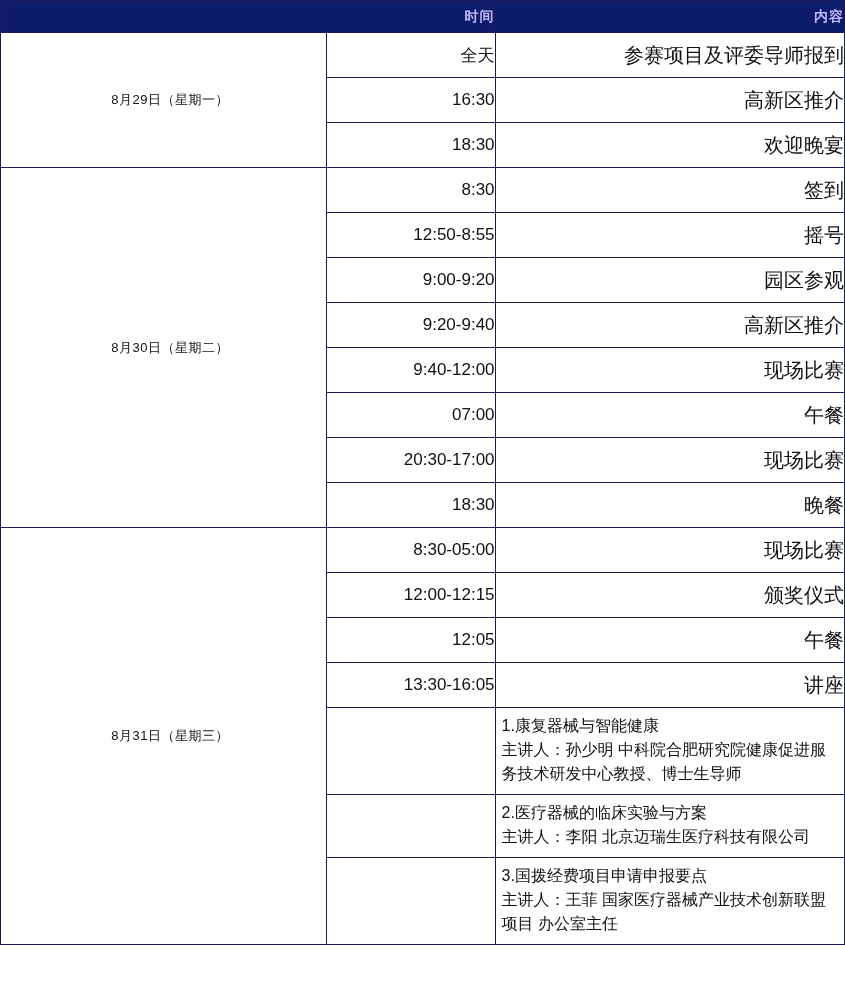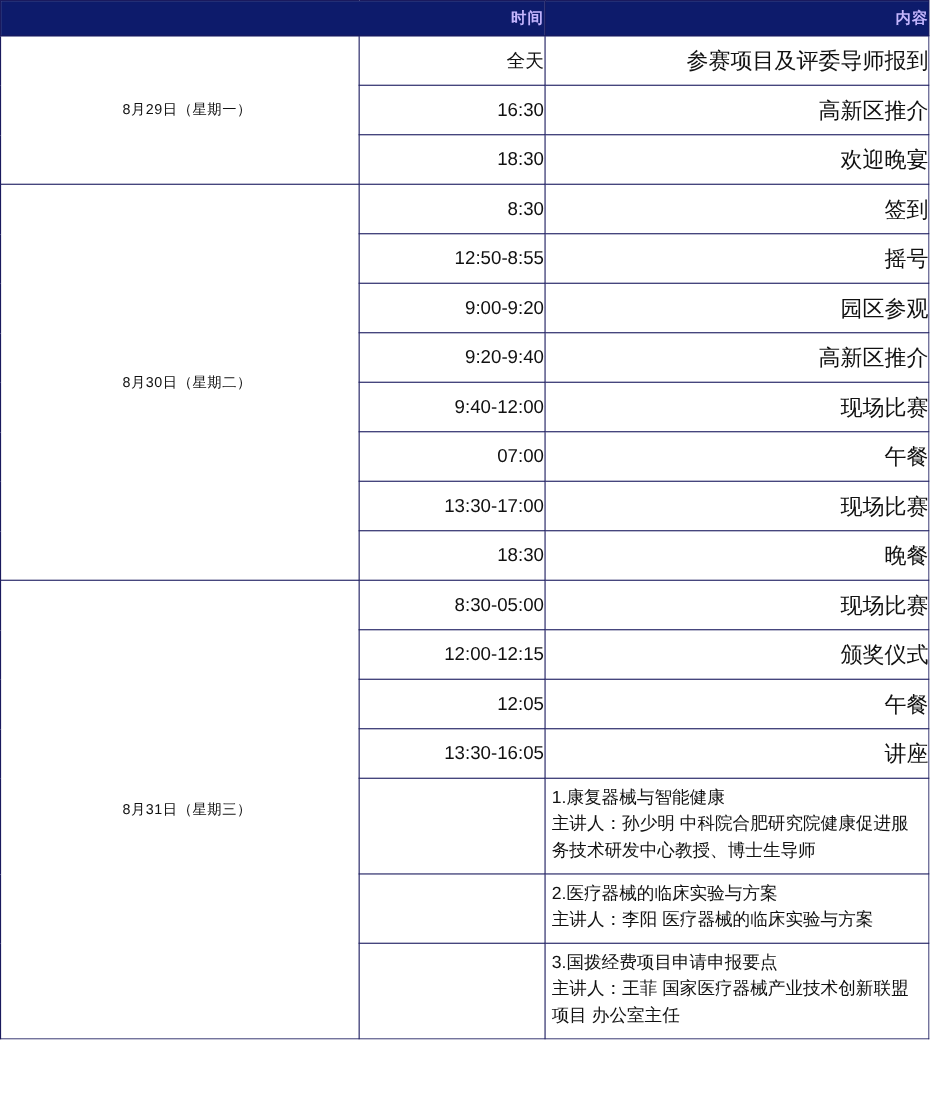--- a/index.html
+++ b/index.html
@@ -118,21 +118,21 @@
       </tr>
       <tr>
         <td class="time-cell">9:40-12:00</td>
         <td class="content-cell">现场比赛</td>
       </tr>
       <tr>
         <td class="time-cell">07:00</td>
         <td class="content-cell">午餐</td>
       </tr>
       <tr>
-        <td class="time-cell">13:30-17:00</td>
+        <td class="time-cell">20:30-17:00</td>
         <td class="content-cell">现场比赛</td>
       </tr>
       <tr>
         <td class="time-cell">18:30</td>
         <td class="content-cell">晚餐</td>
       </tr>
       <tr>
         <td class="date-cell" rowspan="7">8月31日（星期三）</td>
         <td class="time-cell">8:30-05:00</td>
         <td class="content-cell">现场比赛</td>
@@ -153,21 +153,21 @@
         <td class="time-cell blank"></td>
         <td class="content-cell multiline">
           <span class="lecture-line">1.康复器械与智能健康</span>
           <span class="lecture-line">主讲人：孙少明 中科院合肥研究院健康促进服务技术研发中心教授、博士生导师</span>
         </td>
       </tr>
       <tr>
         <td class="time-cell blank"></td>
         <td class="content-cell multiline">
           <span class="lecture-line">2.医疗器械的临床实验与方案</span>
-          <span class="lecture-line">主讲人：李阳 医疗器械的临床实验与方案</span>
+          <span class="lecture-line">主讲人：李阳 北京迈瑞生医疗科技有限公司</span>
         </td>
       </tr>
       <tr>
         <td class="time-cell blank"></td>
         <td class="content-cell multiline">
           <span class="lecture-line">3.国拨经费项目申请申报要点</span>
           <span class="lecture-line">主讲人：王菲 国家医疗器械产业技术创新联盟项目  办公室主任</span>
         </td>
       </tr>
     </tbody>

